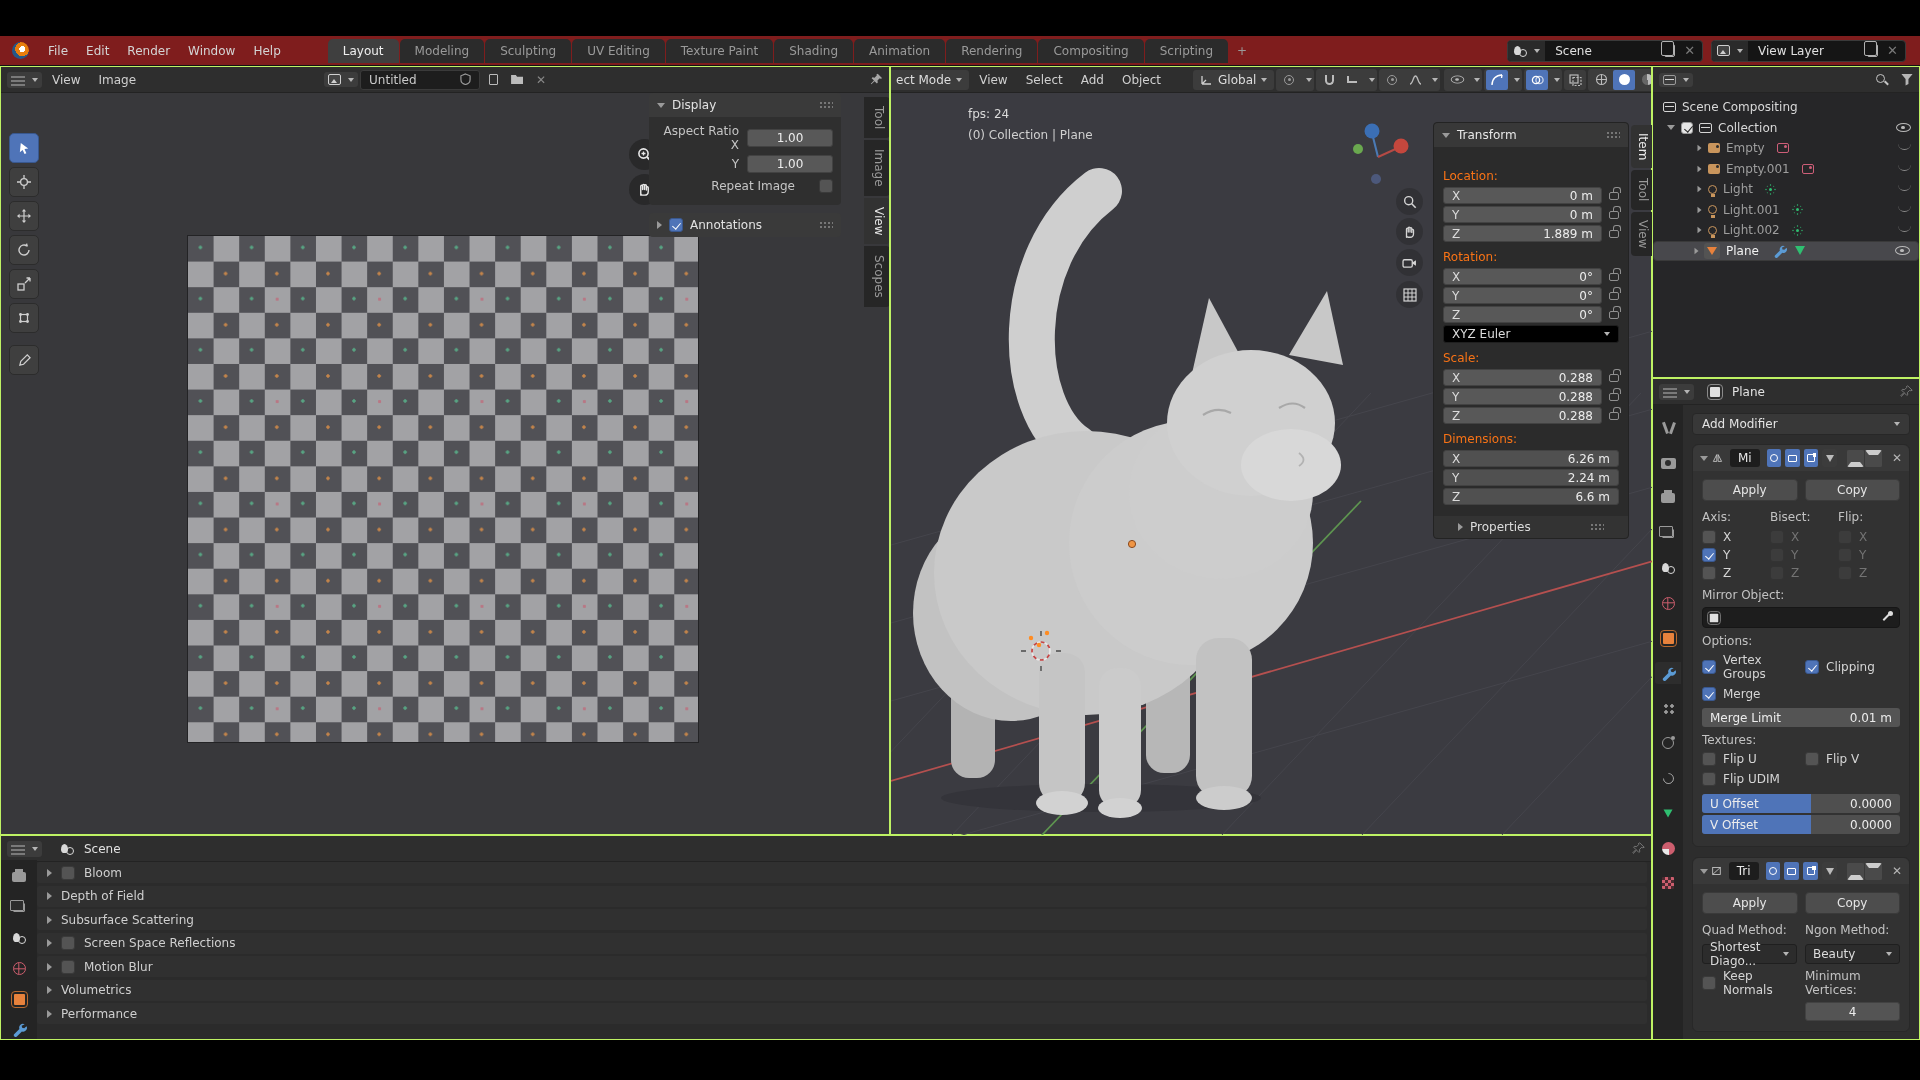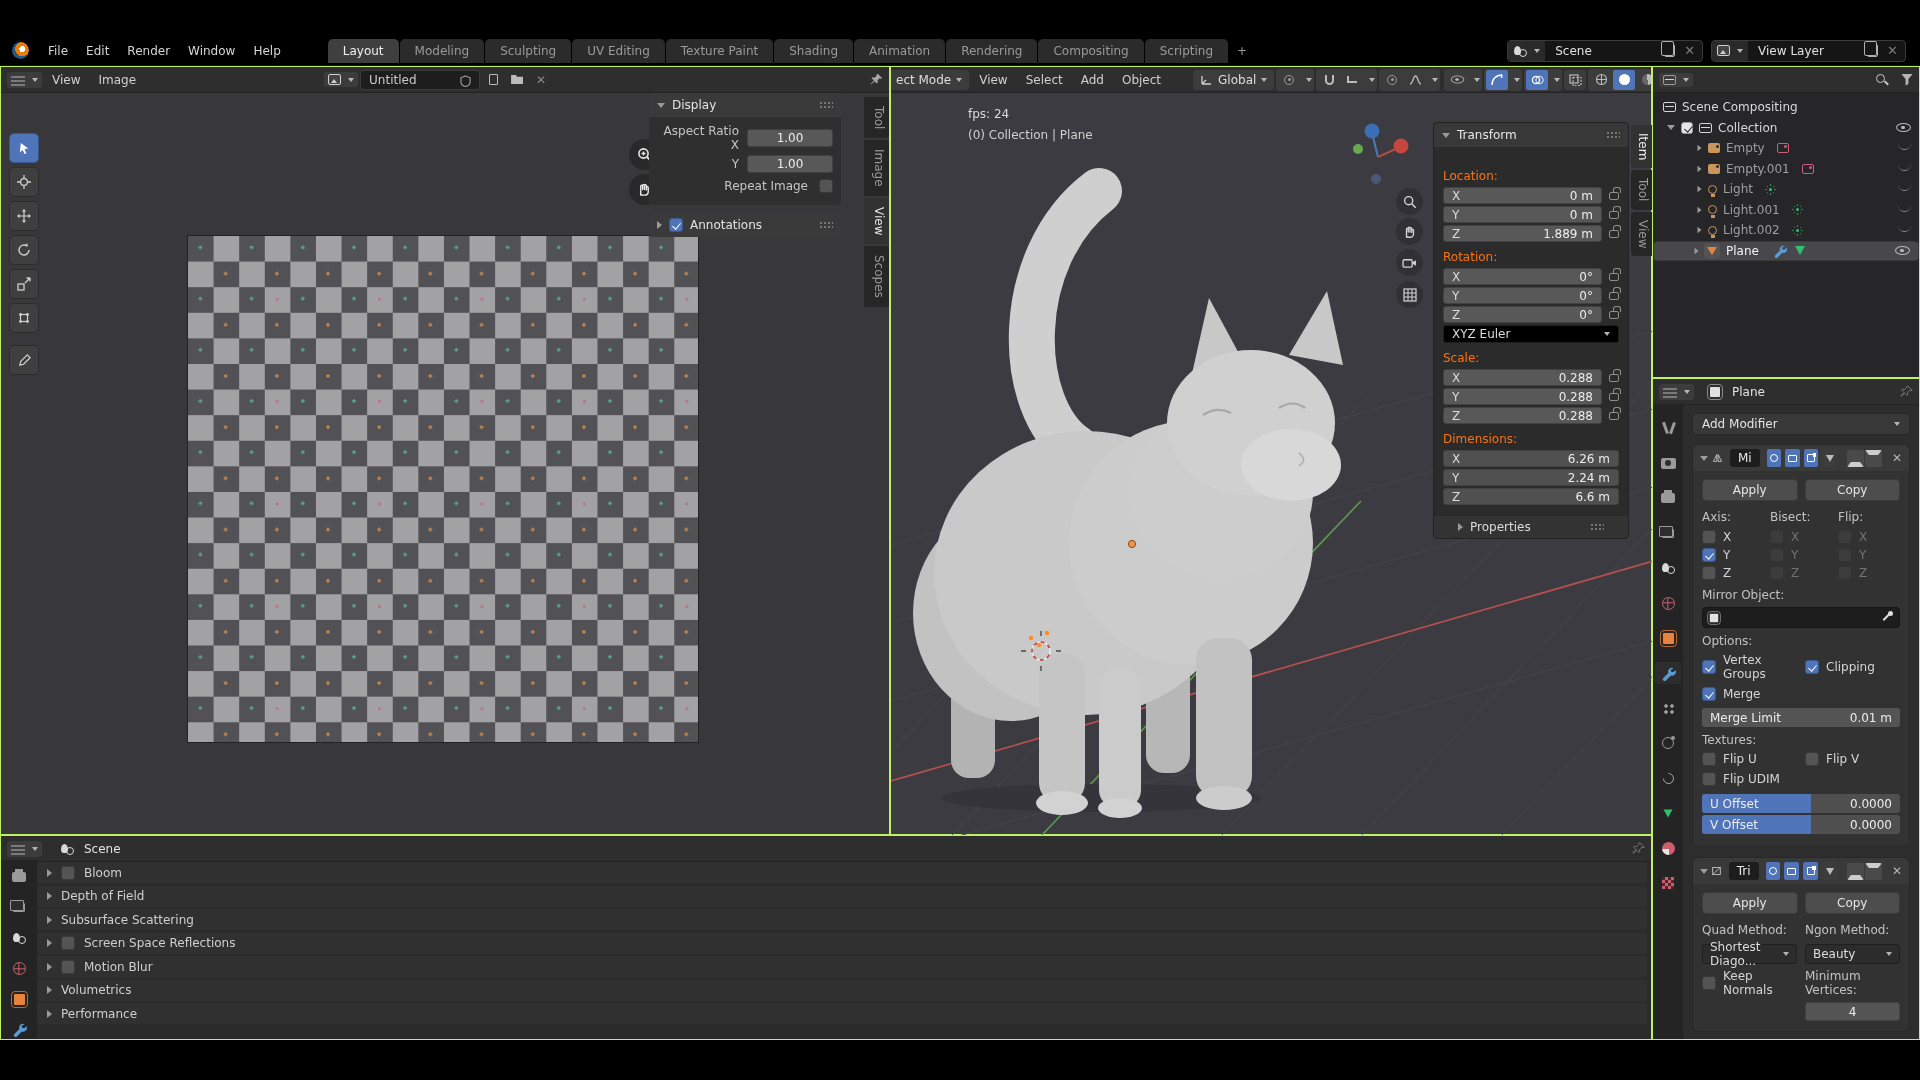--- a/index.html
+++ b/index.html
@@ -16,21 +16,21 @@
 .cb.dis{background:#3c3c3c;border-color:#333}
 .cb.white{background:#e6e6e6;border-color:#999}
 .cb.white::after{content:"";position:absolute;left:4px;top:1.5px;width:4px;height:7px;border:solid #222;border-width:0 1.6px 1.6px 0;transform:rotate(40deg)}
 .lk{width:10px;height:8px;border:1.2px solid #909090;border-radius:2px;position:relative;margin-left:7px;flex:none}
 .lk::before{content:"";position:absolute;left:3px;top:-6px;width:6px;height:5px;border:1.2px solid #909090;border-bottom:none;border-radius:3px 3px 0 0}
 .eye{width:15px;height:9px;border:1.4px solid #b8b8b8;border-radius:50%;position:relative}
 .eye::after{content:"";position:absolute;left:4.2px;top:1.6px;width:3.6px;height:3.6px;border-radius:50%;background:#b8b8b8}
 .eyec{width:13px;height:7px;border-bottom:1.8px solid #8a8a8a;border-radius:0 0 12px 12px;margin-top:-3px}
 svg{display:block}
 
-.topbar{position:absolute;left:0;top:0;width:100%;height:30px;background:#000000;display:flex;align-items:center;border-bottom:1px solid #131313}
+.topbar{position:absolute;left:0;top:0;width:100%;height:30px;background:#7f1d1d;display:flex;align-items:center;border-bottom:1px solid #131313}
 .blogo{width:17px;height:17px;border-radius:50%;background:radial-gradient(circle at 60% 42%,#fff 0 3px,#e87d0d 3px 7px,#265787 7px);margin:0 10px 0 12px;flex:none}
 .menu{padding:4px 9px;color:#d4d4d4;border-radius:3px}
 .wtabs{display:flex;margin-left:38px;gap:1px}
 .wtab{padding:5px 15px;background:#2b2b2b;color:#9a9a9a;border-radius:5px 5px 0 0}
 .wtab.active{background:#3f3f3f;color:#f0f0f0}
 .wtab.plus{background:transparent;color:#9a9a9a;padding:5px 8px}
 .tb-right{margin-left:auto;display:flex;gap:8px;margin-right:14px}
 .sel{display:flex;align-items:center;height:22px;background:#151515;border:1px solid #3a3a3a;border-radius:4px;overflow:hidden}
 .sel .icochip{display:flex;align-items:center;gap:2px;background:#2a2a2a;height:100%;padding:0 5px}
 .sel .lbl{padding:0 10px;color:#e0e0e0;width:112px}
@@ -231,21 +231,21 @@
       <span class="etype">
           <span class="glyph"></span>
           <span class="chev"></span>
         </span>
       <span class="hmenu">View</span>
       <span class="hmenu">Image</span>
       <span style="margin-left:178px" class="etype">
           <span class="vl-ic"></span>
           <span class="chev"></span>
         </span>
-      <span style="background:#1d1d1d;border:1px solid #3a3a3a;border-radius:3px;padding:2px 8px;width:120px;display:flex;justify-content:space-between;align-items:flex-end">
+      <span style="background:#1d1d1d;border:1px solid #3a3a3a;border-radius:3px;padding:2px 8px;width:120px;display:flex;justify-content:space-between;align-items:flex-start">
         <span>Untitled</span>
         <svg width="11" height="12" viewBox="0 0 12 13">
             <path d="M6 1l5 2v4c0 3-2.5 5-5 5.5C3.5 12 1 10 1 7V3z" fill="none" stroke="#9a9a9a" stroke-width="1.3"></path>
           </svg>
       </span>
       <span class="hbtn">
           <span style="width:9px;height:11px;border:1.3px solid #bbb;border-radius:1px"></span>
         </span>
       <span class="hbtn">
           <span style="width:12px;height:9px;background:#bbb;clip-path:polygon(0 0,40% 0,50% 20%,100% 20%,100% 100%,0 100%)"></span>
@@ -321,21 +321,21 @@
         </div>
         <div class="panel-b">
           <div class="prow">
               <span class="pl">Aspect Ratio X</span>
               <span class="nfield">1.00</span>
             </div>
           <div class="prow">
               <span class="pl">Y</span>
               <span class="nfield">1.00</span>
             </div>
-          <div class="prow" style="margin-top:6px;justify-content:flex-end;gap:11px">
+          <div class="prow" style="margin-top:6px;justify-content:flex-end;gap:24px">
               <span style="color:#c5c5c5">Repeat Image</span>
               <span class="cb"></span>
             </div>
         </div>
         <div class="panel-h" style="margin-top:8px;border-radius:4px">
           <span class="tri-r"></span>
             <span class="cb on"></span>
             <span>Annotations</span>
             <span class="dots"></span>
         </div>

